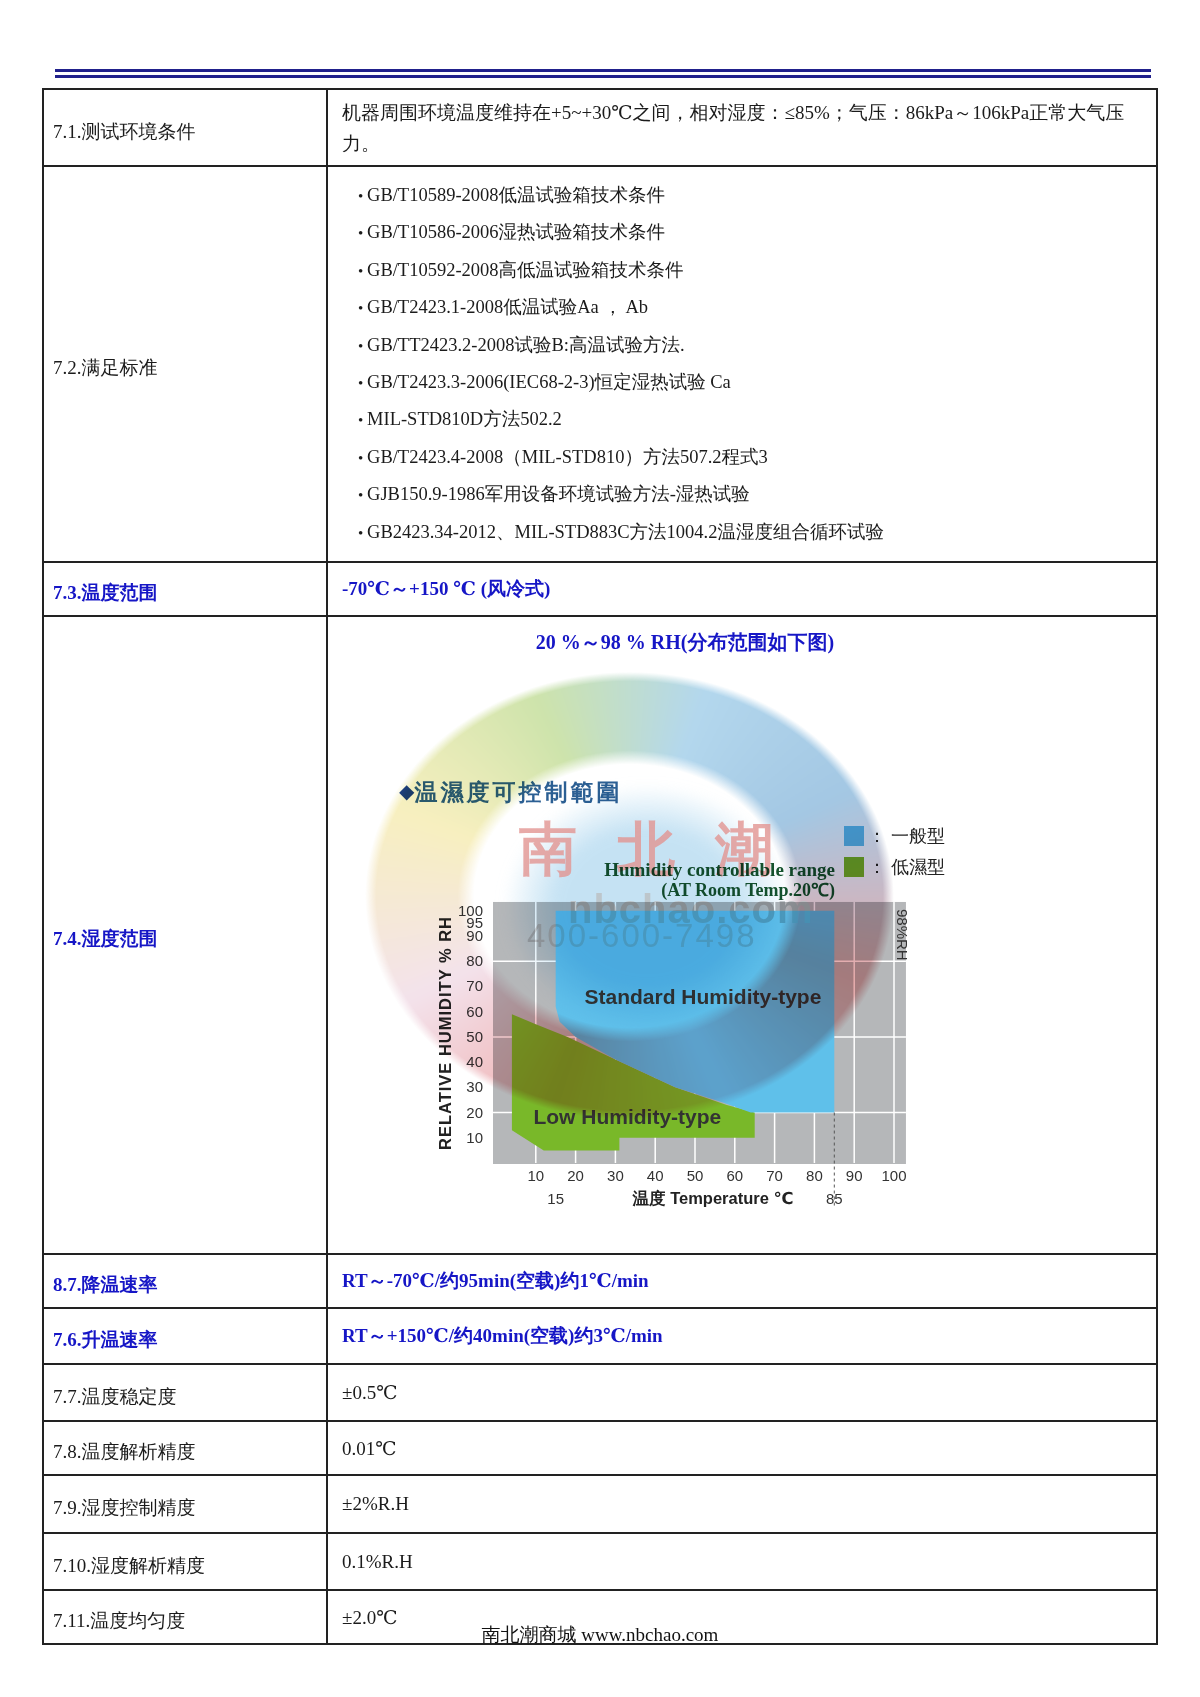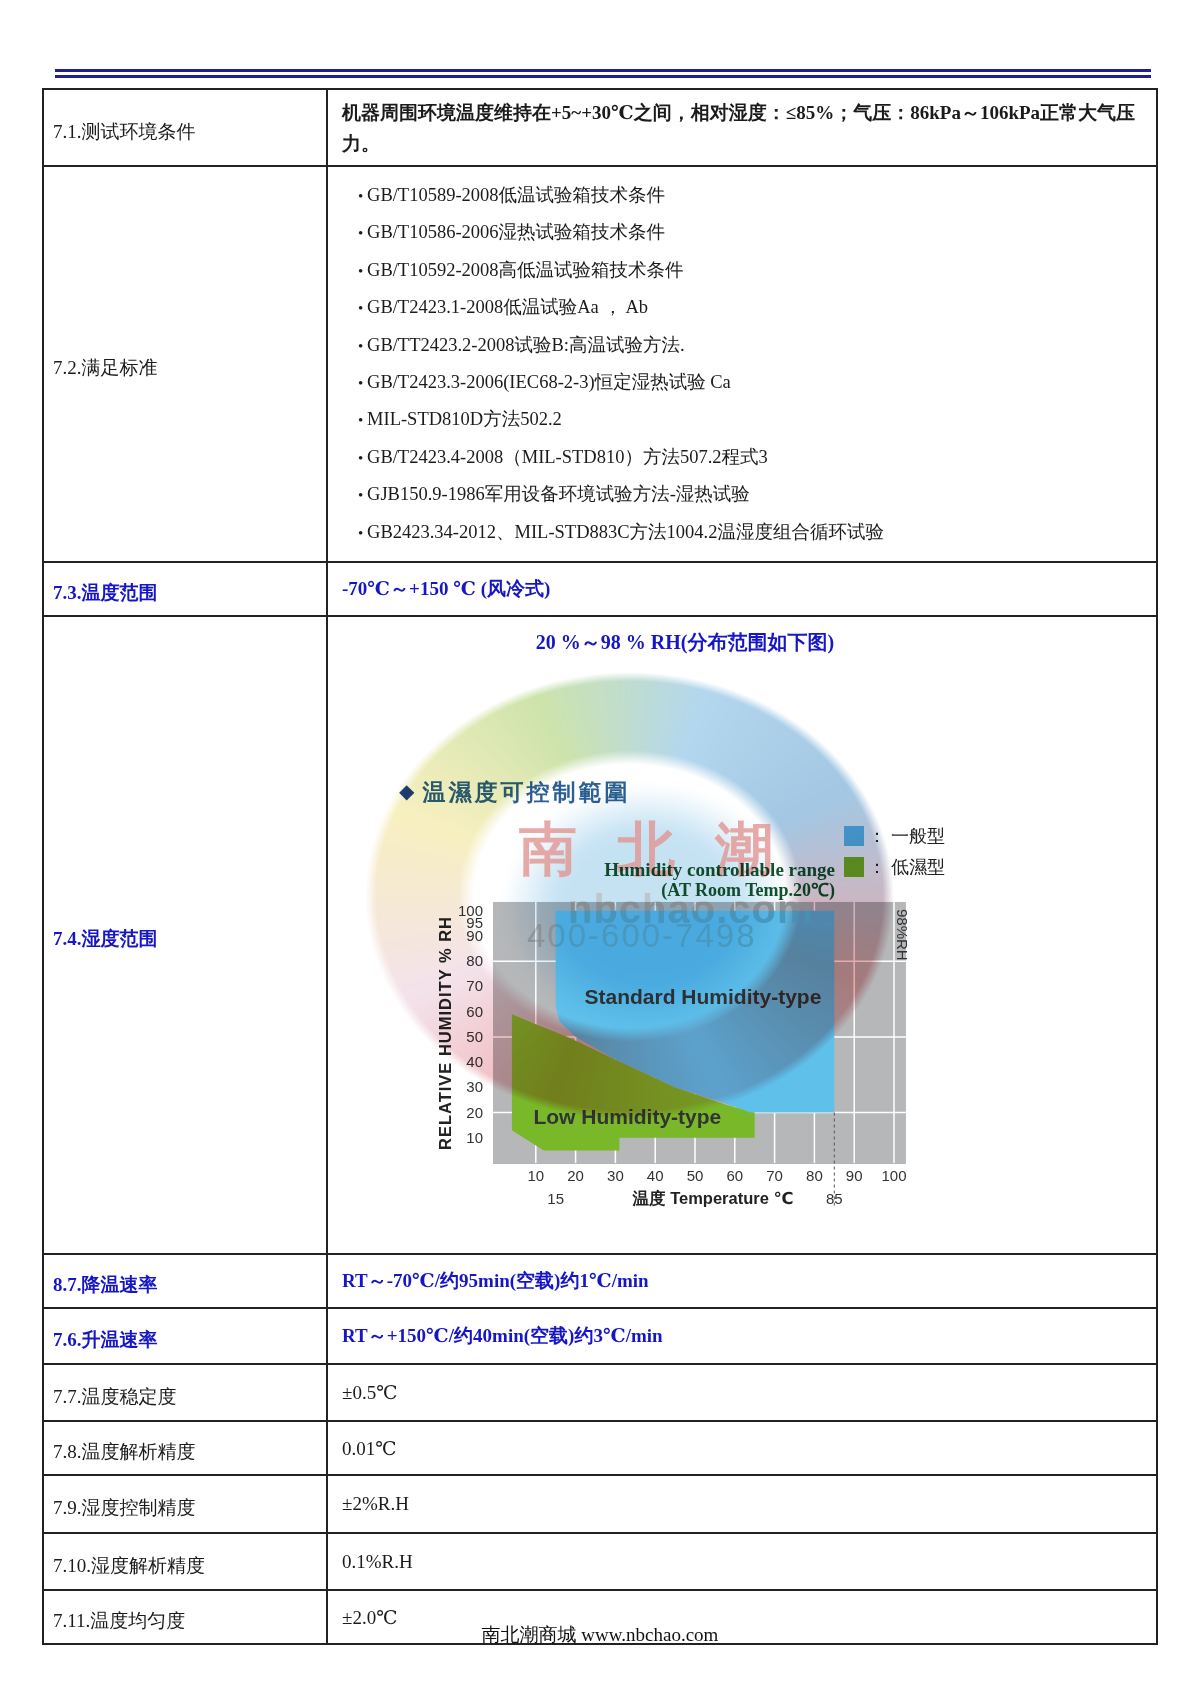--- a/index.html
+++ b/index.html
@@ -13,37 +13,37 @@
   
   .spec-table{position:absolute;left:42px;top:88px;width:1116px;border-collapse:collapse;
     table-layout:fixed;border:2px solid #161616;}
   .spec-table td{border:2px solid #222;vertical-align:middle;font-size:19px;box-sizing:border-box;}
   td.lbl{width:284px;padding:12px 6px 4px 9px;}
   td.val{padding:4px 18px 4px 14px;}
   tr.blue td{color:#1616c6;font-weight:bold;}
   .rh1{height:77px}.rh2{height:366px}.rh3{height:54px}.rh4{height:638px}
   .rh5{height:54px}.rh6{height:56px}.rh7{height:57px}.rh8{height:54px}
   .rh9{height:58px}.rh10{height:57px}.rh11{height:54px}
-  .wrapval{line-height:31px;font-weight:bold;}
+  .wrapval{line-height:31px;}
 
   
   .bullets{padding:6px 10px 6px 16px;}
   .bullet{line-height:36.4px;font-size:18.5px;white-space:nowrap;}
   .bullet::before{content:"• ";font-size:15px;}
 
   
   td.chart-cell{position:relative;padding:12px;vertical-align:top;}
   .range-note{position:absolute;left:0;top:12px;width:714px;text-align:center;
     color:#1616c6;font-weight:bold;font-size:20px;}
   .chart-block{position:absolute;left:63px;top:100px;width:580px;height:530px;}
 
   .chart-title{position:absolute;left:8px;top:60px;white-space:nowrap;
     font-family:"Liberation Sans","DejaVu Sans",sans-serif;}
   .chart-title .diamond{color:#1c3f8e;font-size:20px;vertical-align:2px;}
-  .chart-title .ttl{color:#2b5f93;font-size:23px;font-weight:bold;letter-spacing:3px;margin-left:8px;}
+  .chart-title .ttl{color:#2b5f93;font-size:23px;font-weight:bold;letter-spacing:3px;}
 
   .chart-subtitle{position:absolute;left:134px;top:142px;width:310px;text-align:right;
     font-family:Liberation Serif, serif;color:#14532d;font-weight:bold;line-height:21px;}
   .chart-subtitle .l1{font-size:19px;}
   .chart-subtitle .l2{font-size:18px;}
 
   .legend{position:absolute;left:453px;top:108px;font-family:"Liberation Sans","DejaVu Sans",sans-serif;}
   .legend-item{display:flex;align-items:center;height:22px;margin-bottom:9px;}
   .legend-swatch{width:20px;height:20px;display:inline-block;margin-right:4px;}
   .legend-text{font-size:18px;color:#222;white-space:nowrap;}

